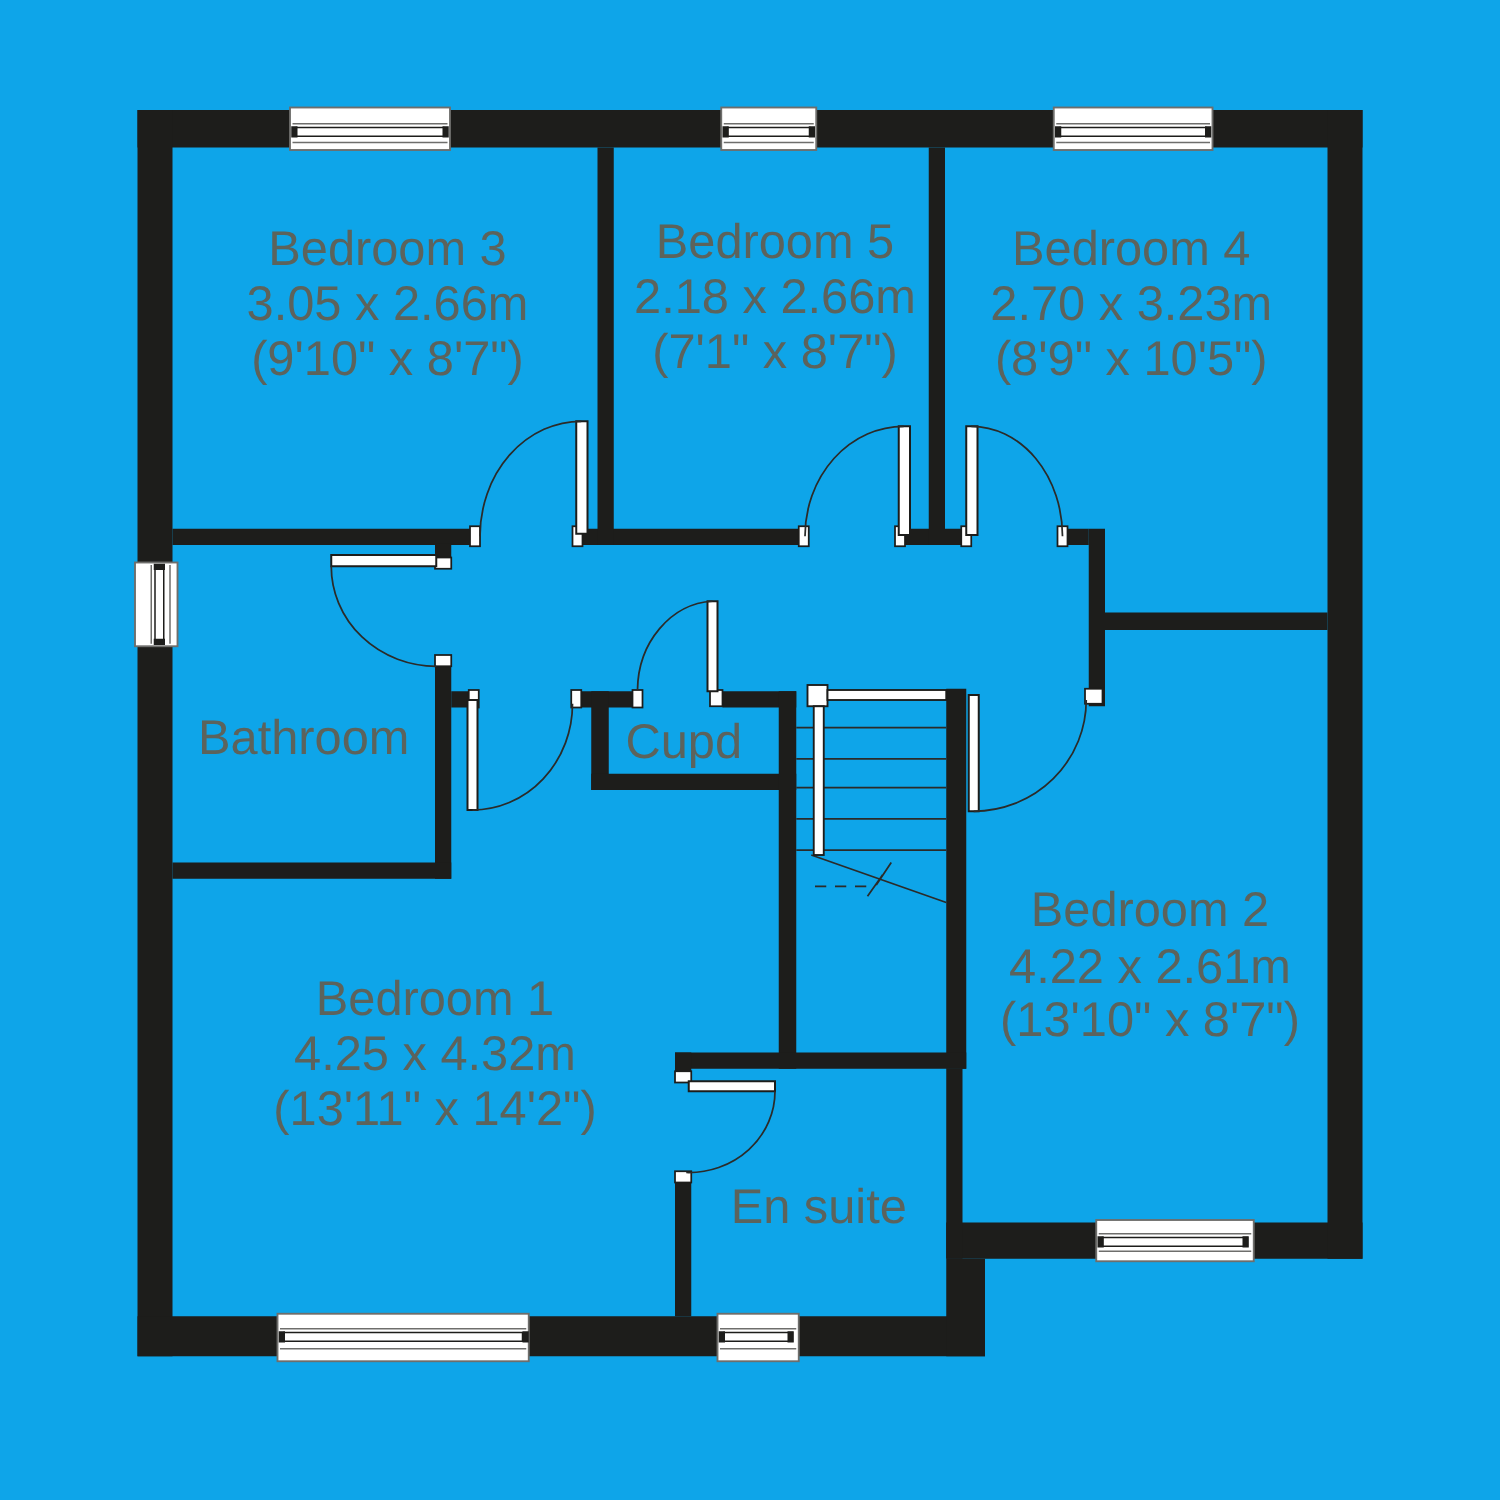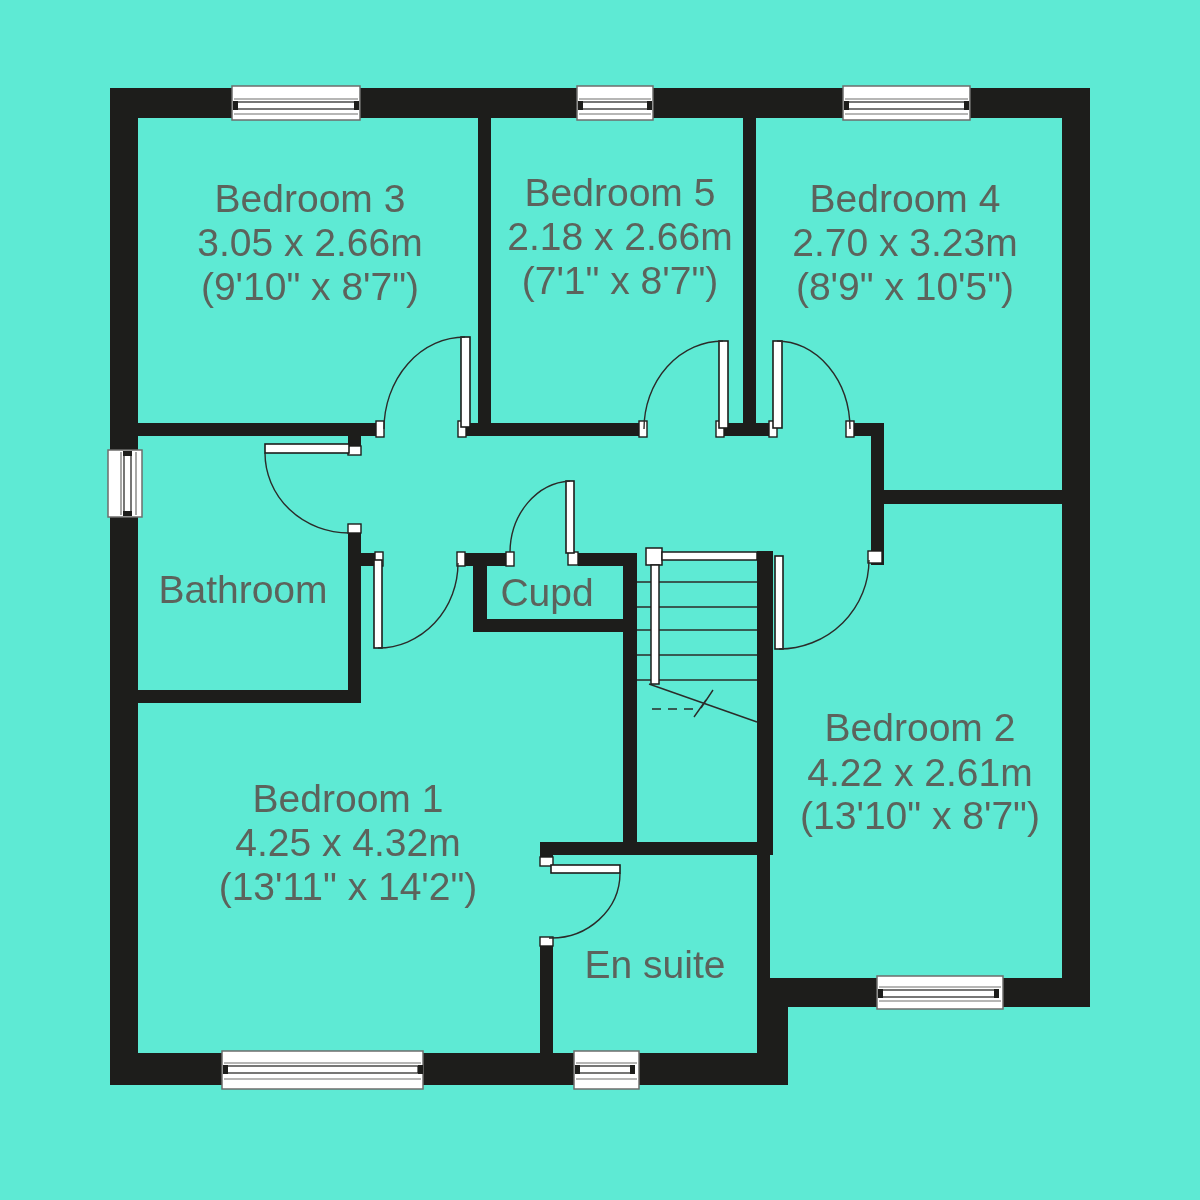--- a/index.html
+++ b/index.html
@@ -1,16 +1,16 @@
 <!DOCTYPE html>
 <html><head>
 <meta charset="utf-8">
 <style>
   html,body{margin:0;padding:0;background:#ffffff;}
-  .page{width:1200px;height:1200px;position:relative;background:#5eead4;overflow:hidden;}
+  .page{width:1200px;height:1200px;position:relative;background:#0ea5e9;overflow:hidden;}
   svg{position:absolute;top:0;left:0;}
   .wall{fill:#1d1d1b;}
   .win-box{fill:#ffffff;stroke:#6e6e6c;stroke-width:1.5;}
   .win-band{fill:#ffffff;stroke:#1d1d1b;stroke-width:1.2;}
   .win-tick{fill:#1d1d1b;}
   .win-line{stroke:#6e6e6c;stroke-width:1.2;}
   .leaf{fill:#ffffff;stroke:#1d1d1b;stroke-width:1.6;}
   .frame{fill:#ffffff;stroke:#1d1d1b;stroke-width:1.4;}
   .arc{fill:none;stroke:#2b2b29;stroke-width:1.4;}
   .tread{stroke:#2b2b29;stroke-width:1.4;fill:none;}

